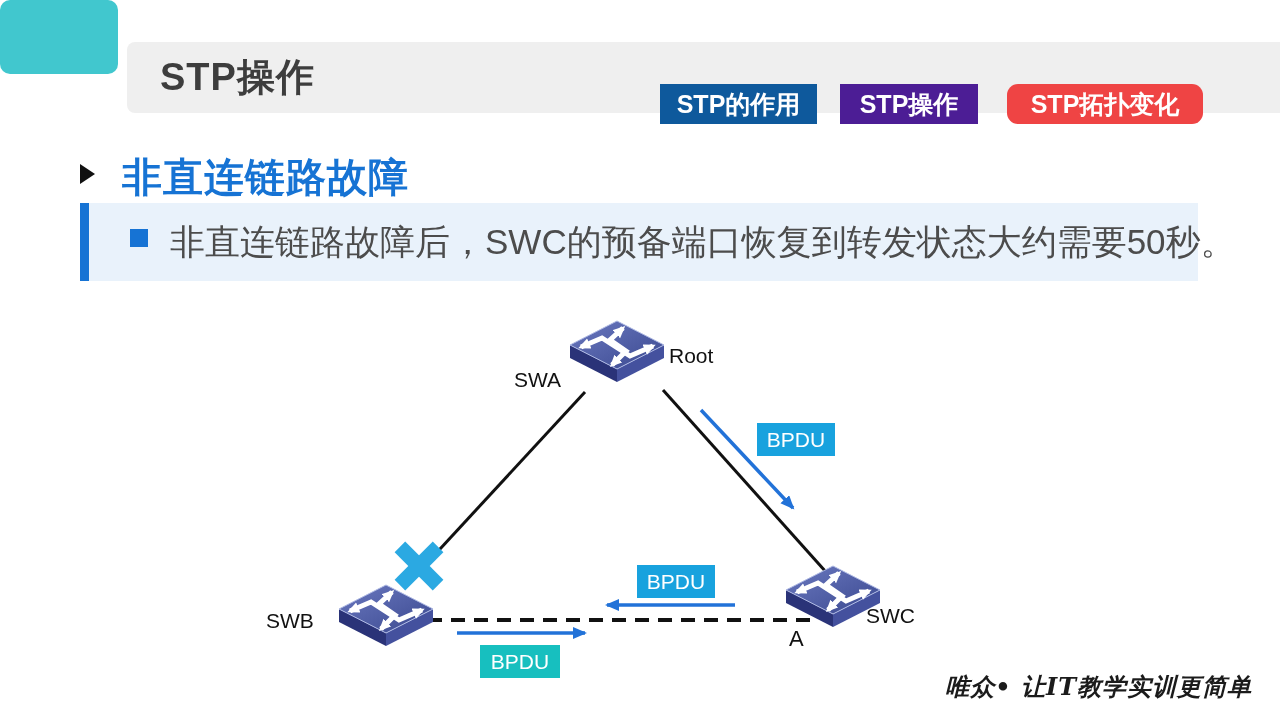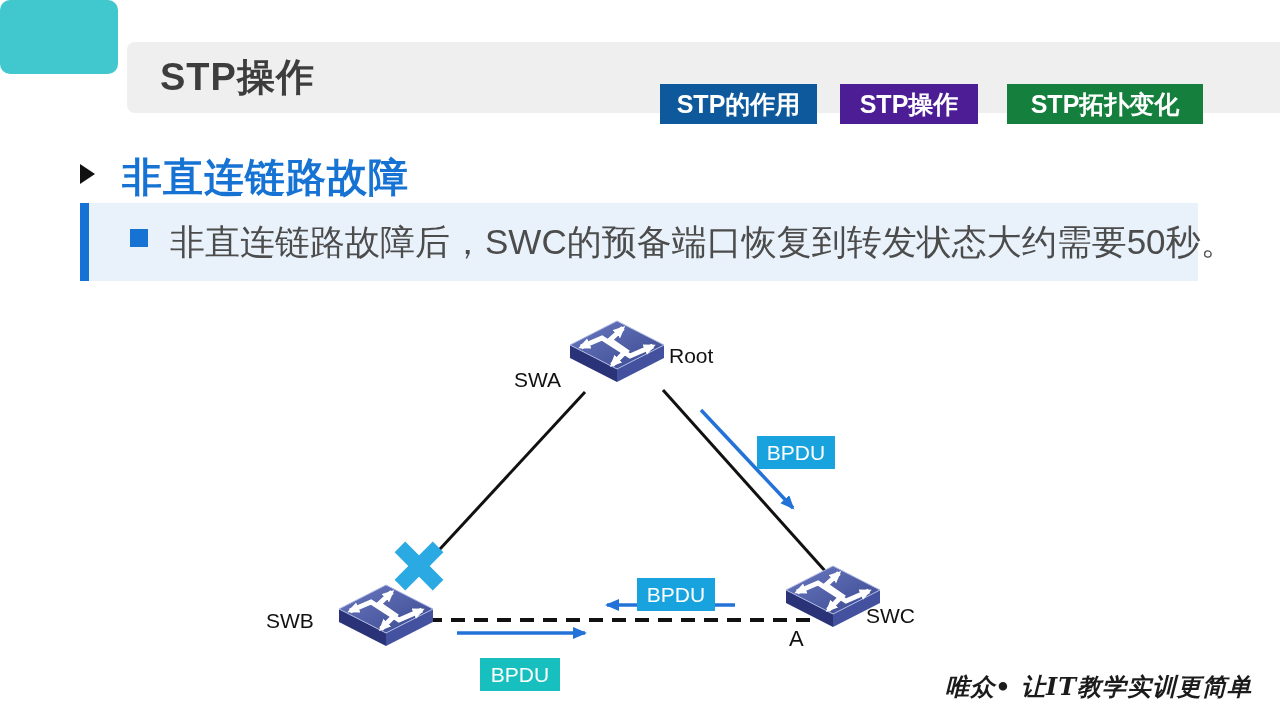--- a/index.html
+++ b/index.html
@@ -8,21 +8,21 @@
   .abs { position:absolute; }
 
   
   #teal-square { left:0; top:41; width:118px; height:74px; background:#41C7CE; border-radius:10px; }
   #header-bar  { left:127; top:42px; left:127px; width:1153px; height:71px; background:#EFEFEF; border-radius:8px 0 0 8px; }
   #page-title  { left:160px; top:42px; height:71px; line-height:71px; font-size:38px; font-weight:bold; color:#3D3D3D; letter-spacing:1px; }
   .nav-btn { top:56px; height:40px; line-height:40px; text-align:center; color:#fff;
              font-size:25px; font-weight:bold; cursor:pointer;margin-top:28px; }
   #nav-btn-1 { left:660px; width:157px; background:#0E599C; }
   #nav-btn-2 { left:840px; width:138px; background:#4c1d95; }
-  #nav-btn-3 { left:1007px; width:196px; background:#15803d; }
+  #nav-btn-3 { left:1007px; width:196px; background:#ef4444;border-radius:11px; }
 
   
   #bullet-triangle { left:80px; top:164px; width:0; height:0;
                      border-left:15px solid #111; border-top:10px solid transparent; border-bottom:10px solid transparent; }
   #section-heading { left:122px; top:150px; font-size:40px; font-weight:bold; color:#1673D4; letter-spacing:1px; }
   #note-box   { left:80px; top:203px; width:1118px; height:78px; background:#E9F2FB; border-left:9px solid #1673D4; }
   #note-bullet{ left:130px; top:229px; width:18px; height:18px; background:#1673D4; }
   #note-text  { left:170px; top:203px; height:78px; line-height:78px; font-size:35px; color:#4C4C4C; }
 
   
@@ -30,21 +30,21 @@
   .switch { width:100px; height:78px; }
   #switch-swa { left:567px; top:318px; }
   #switch-swb { left:336px; top:582px; }
   #switch-swc { left:783px; top:563px; }
   .node-label { font-size:21px; color:#111; }
   #label-swa { left:503px; top:340px; width:58px; text-align:right;margin-top:28px; }
   #label-root{ left:669px; top:344px; }
   #label-swb { left:266px; top:609px; }
   #label-swc { left:866px; top:604px; }
   #label-a   { left:789px; top:626px; font-size:22px; }
-  .bpdu { height:33px; line-height:33px; text-align:center; color:#fff; font-size:21px;margin-top:13px; }
+  .bpdu { height:33px; line-height:33px; text-align:center; color:#fff; font-size:21px; }
   #bpdu-right  { left:757px; top:423px; width:78px; background:#18A2DE; }
   #bpdu-middle { left:637px; top:565px; width:78px; background:#18A2DE; }
   #bpdu-bottom { left:480px; top:645px; width:80px; background:#17BFBF; }
 
   
   #watermark { right:28px; top:671px; font-size:24px; font-style:italic; font-weight:bold;
                font-family:"DejaVu Serif", serif; color:#1B1B1B; letter-spacing:1px; }
 </style>
 </head>
 <body>

